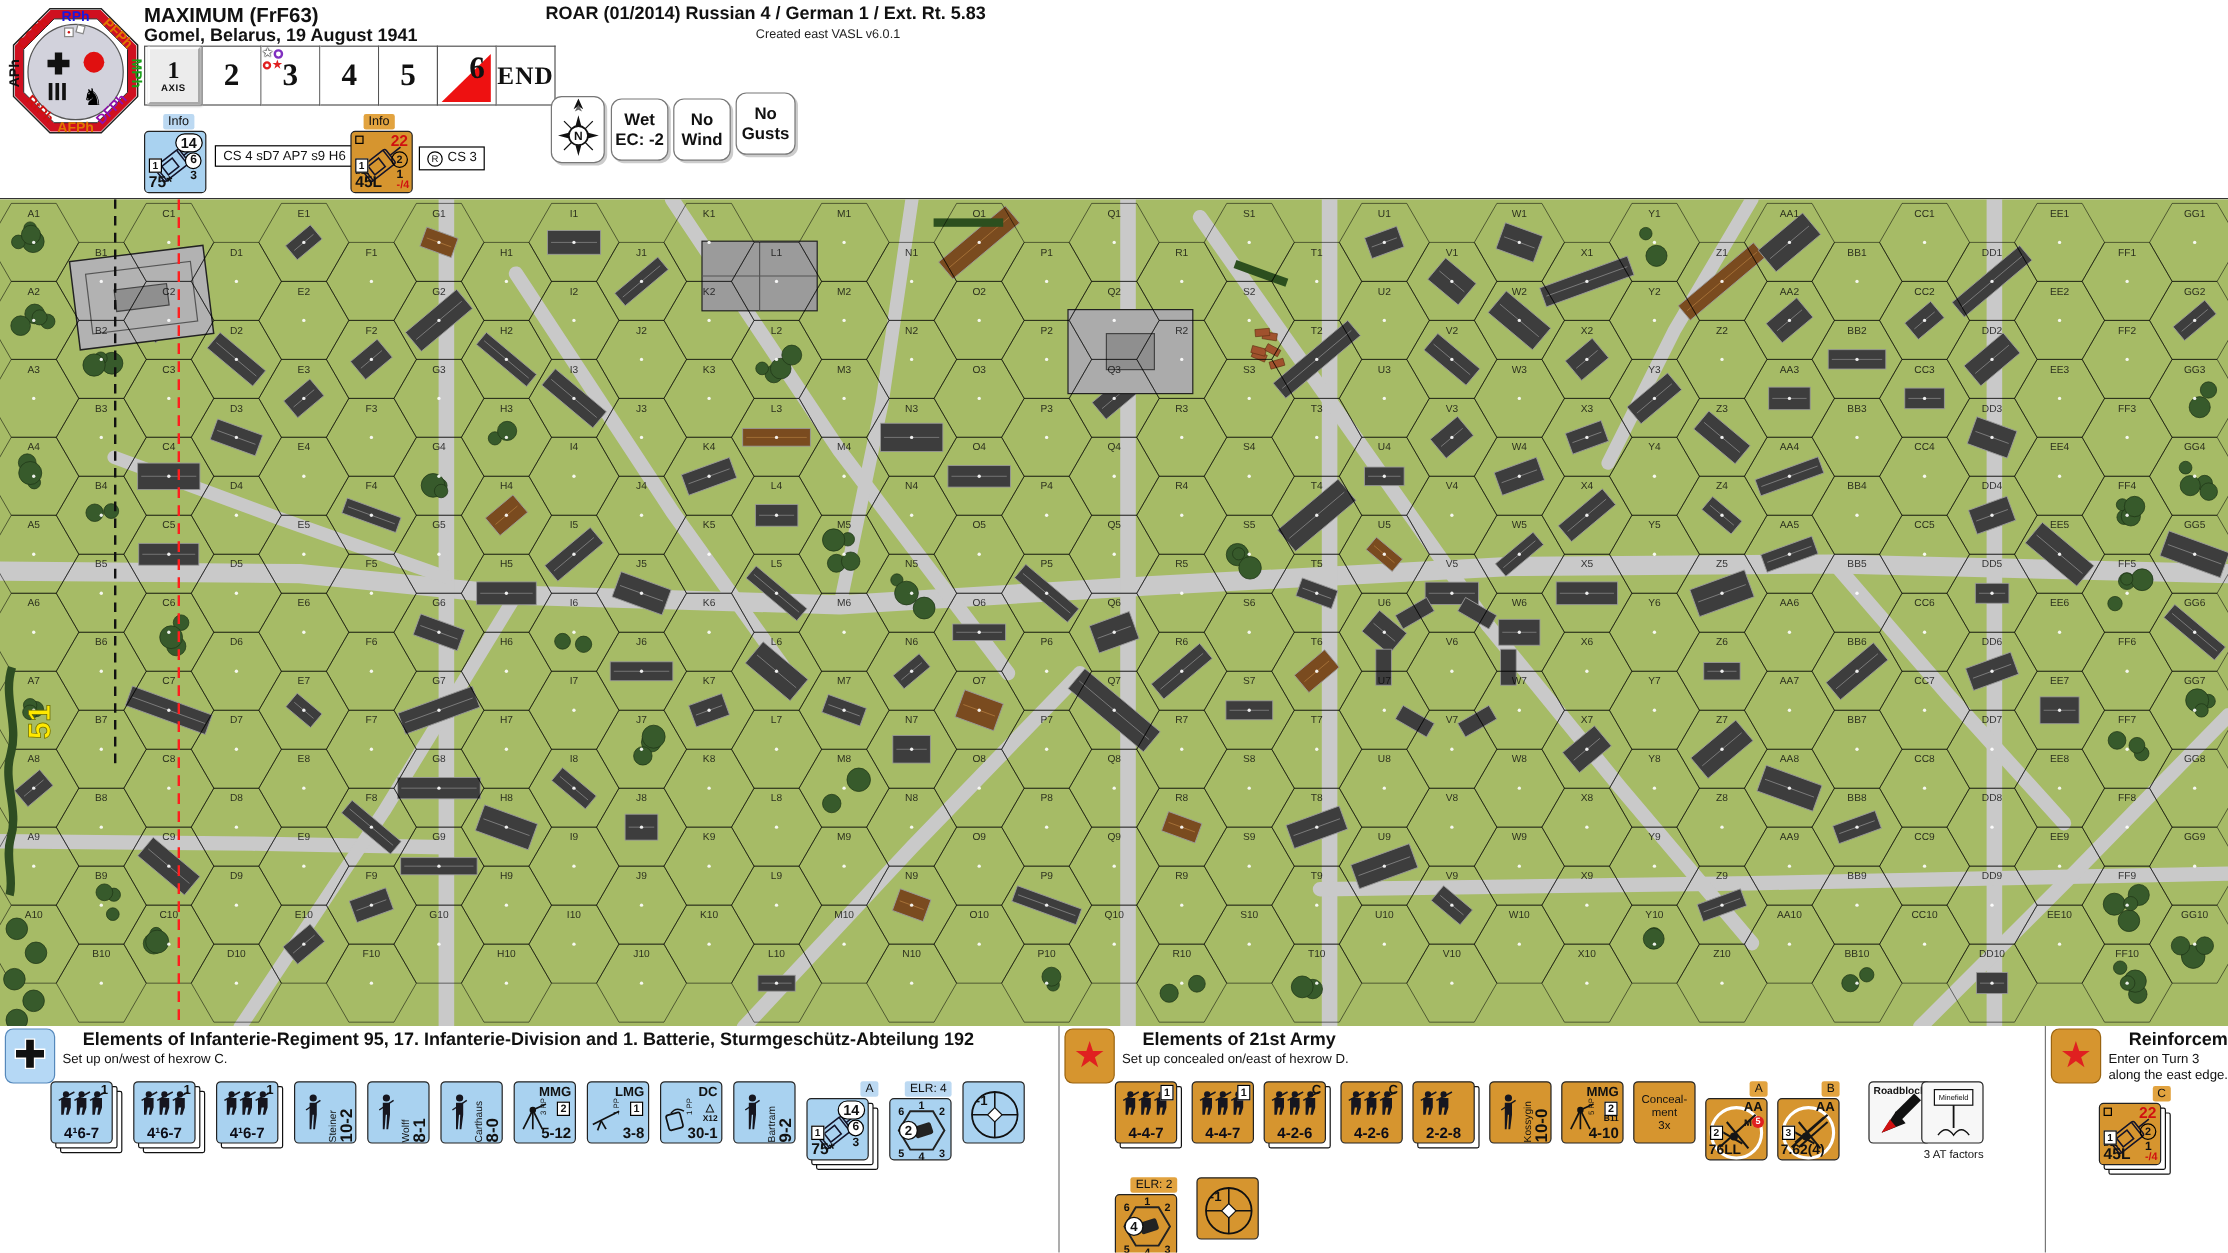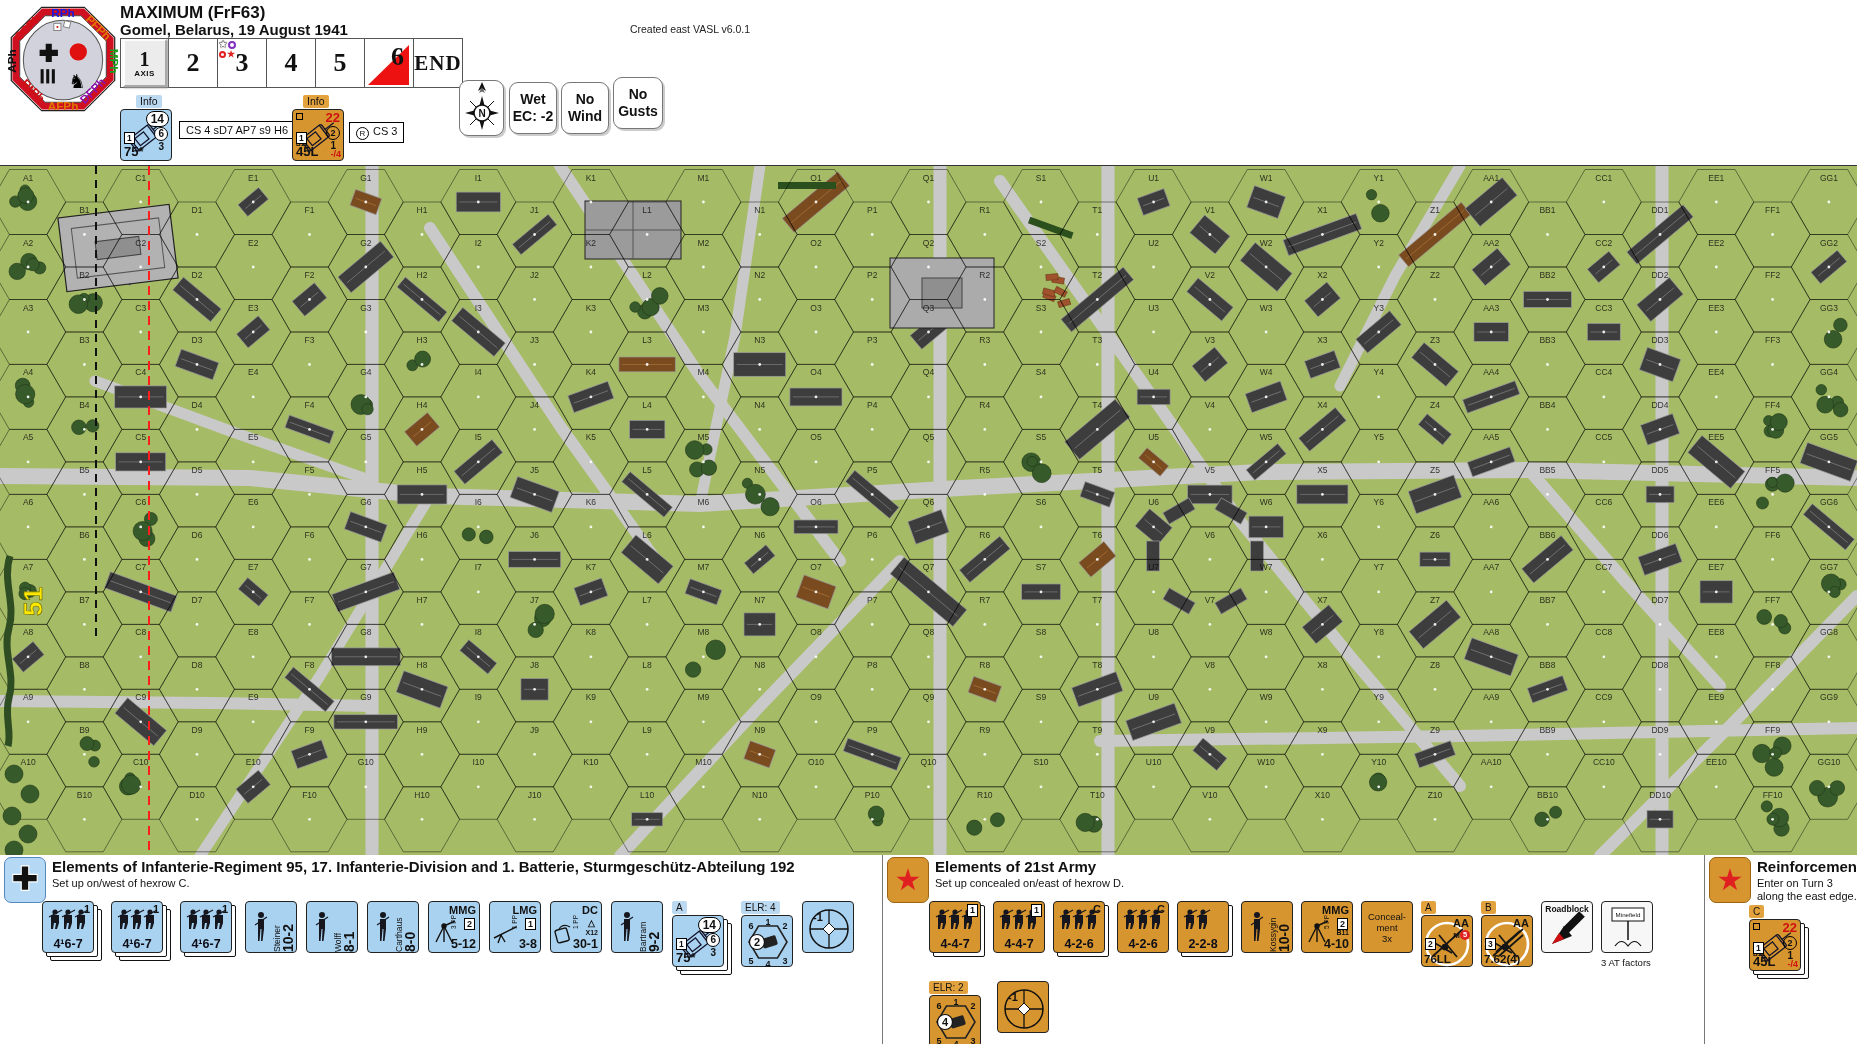--- a/index.html
+++ b/index.html
@@ -46,30 +46,30 @@
   
   #panels{position:absolute;left:0;top:855px;width:1857px;height:189px;background:#fff;}
   .ob{position:absolute;top:0;height:189px;box-sizing:border-box;}
   #ob-german{left:0;width:882px;}
   #ob-russian{left:882px;width:822px;border-left:1px solid #777;}
   #ob-reinf{left:1704px;width:153px;border-left:1px solid #777;}
   .obicon{position:absolute;left:4px;top:2px;width:42px;height:46px;border-radius:7px;
           display:flex;align-items:center;justify-content:center;box-sizing:border-box;}
   .obicon.g{background:#b5d8f5;border:1px solid #5588bb;}
   .obicon.r{background:#d6952f;border:1px solid #9a6410;color:#e02020;font-size:30px;line-height:30px;}
-  .obtitle{position:absolute;left:52px;top:3px;font-size:15px;font-weight:bold;white-space:nowrap;}
+  .obtitle{position:absolute;left:69px;top:3px;font-size:15px;font-weight:bold;white-space:nowrap;}
   .obsetup{position:absolute;left:52px;top:22px;font-size:11px;white-space:nowrap;}
   .obrow{position:absolute;display:flex;align-items:flex-start;}
   #g-row{left:42px;top:46px;gap:9px;}
   #r-row1{left:46px;top:46px;gap:8px;}
   #r-row2{left:46px;top:126px;gap:16px;}
   #reinf-row{left:44px;top:50px;}
   .r-line{position:absolute;left:52px;font-size:11px;white-space:nowrap;}
   
-  .cwrap{position:relative;display:flex;flex-direction:column;align-items:flex-start;}
+  .cwrap{position:relative;display:flex;flex-direction:column;align-items:flex-end;}
   .ctab{font-size:10px;padding:0 4px;border-radius:2px;margin-bottom:1px;line-height:13px;white-space:nowrap;}
   .ctab.g{background:#bcd9f2;}
   .ctab.r{background:#e2a33f;}
   .cstack{position:relative;}
   .stackghost{position:absolute;width:52px;height:52px;background:#fff;border:1px solid #111;border-radius:2px;left:0;top:0;box-sizing:border-box;}
   .counter{width:52px;height:52px;border:1px solid #222;border-radius:4px;position:relative;box-sizing:border-box;}
   .ger{background:#a9d2f0;}
   .rus{background:#d6952f;}
   .wht{background:#f7f7f7;}
   .cnote{font-size:9.5px;margin-top:4px;white-space:nowrap;}
@@ -135,20 +135,21 @@
           <text x="0" y="0" transform="translate(88,28) rotate(45)" text-anchor="middle" font-size="11.5" font-weight="bold" fill="#e07800" font-family="Liberation Sans,sans-serif">PFPh</text>
           <text x="0" y="0" transform="translate(102,58) rotate(90)" text-anchor="middle" font-size="11.5" font-weight="bold" fill="#18a018" font-family="Liberation Sans,sans-serif">MPh</text>
           <text x="0" y="0" transform="translate(88,90) rotate(-45)" text-anchor="middle" font-size="11.5" font-weight="bold" fill="#9010b0" font-family="Liberation Sans,sans-serif">DFPh</text>
           <text x="0" y="0" transform="translate(56,106) rotate(0)" text-anchor="middle" font-size="11.5" font-weight="bold" fill="#e07800" font-family="Liberation Sans,sans-serif">AFPh</text>
           <text x="0" y="0" transform="translate(24,90) rotate(45)" text-anchor="middle" font-size="11.5" font-weight="bold" fill="#d01010" font-family="Liberation Sans,sans-serif">RtPh</text>
           <text x="0" y="0" transform="translate(10,58) rotate(-90)" text-anchor="middle" font-size="11.5" font-weight="bold" fill="#101010" font-family="Liberation Sans,sans-serif">APh</text>
           <text x="0" y="0" transform="translate(24,28) rotate(-45)" text-anchor="middle" font-size="11.5" font-weight="bold" fill="#d01010" font-family="Liberation Sans,sans-serif">CCPh</text>
         </svg></div>
     <div class="h-title">MAXIMUM (FrF63)</div>
     <div class="h-loc">Gomel, Belarus, 19 August 1941</div>
+    <div class="h-roar">ROAR (01/2014) Russian 4 / German 1 / Ext. Rt. 5.83</div>
     <div class="h-created">Created east VASL v6.0.1</div>
     <div id="turn-track">
         <div class="tcell">
           <div class="axisbtn">
             <div class="axisnum">1</div>
             <div class="axislab">AXIS</div>
           </div>
         </div>
         <div class="tcell">
           <span>2</span>

